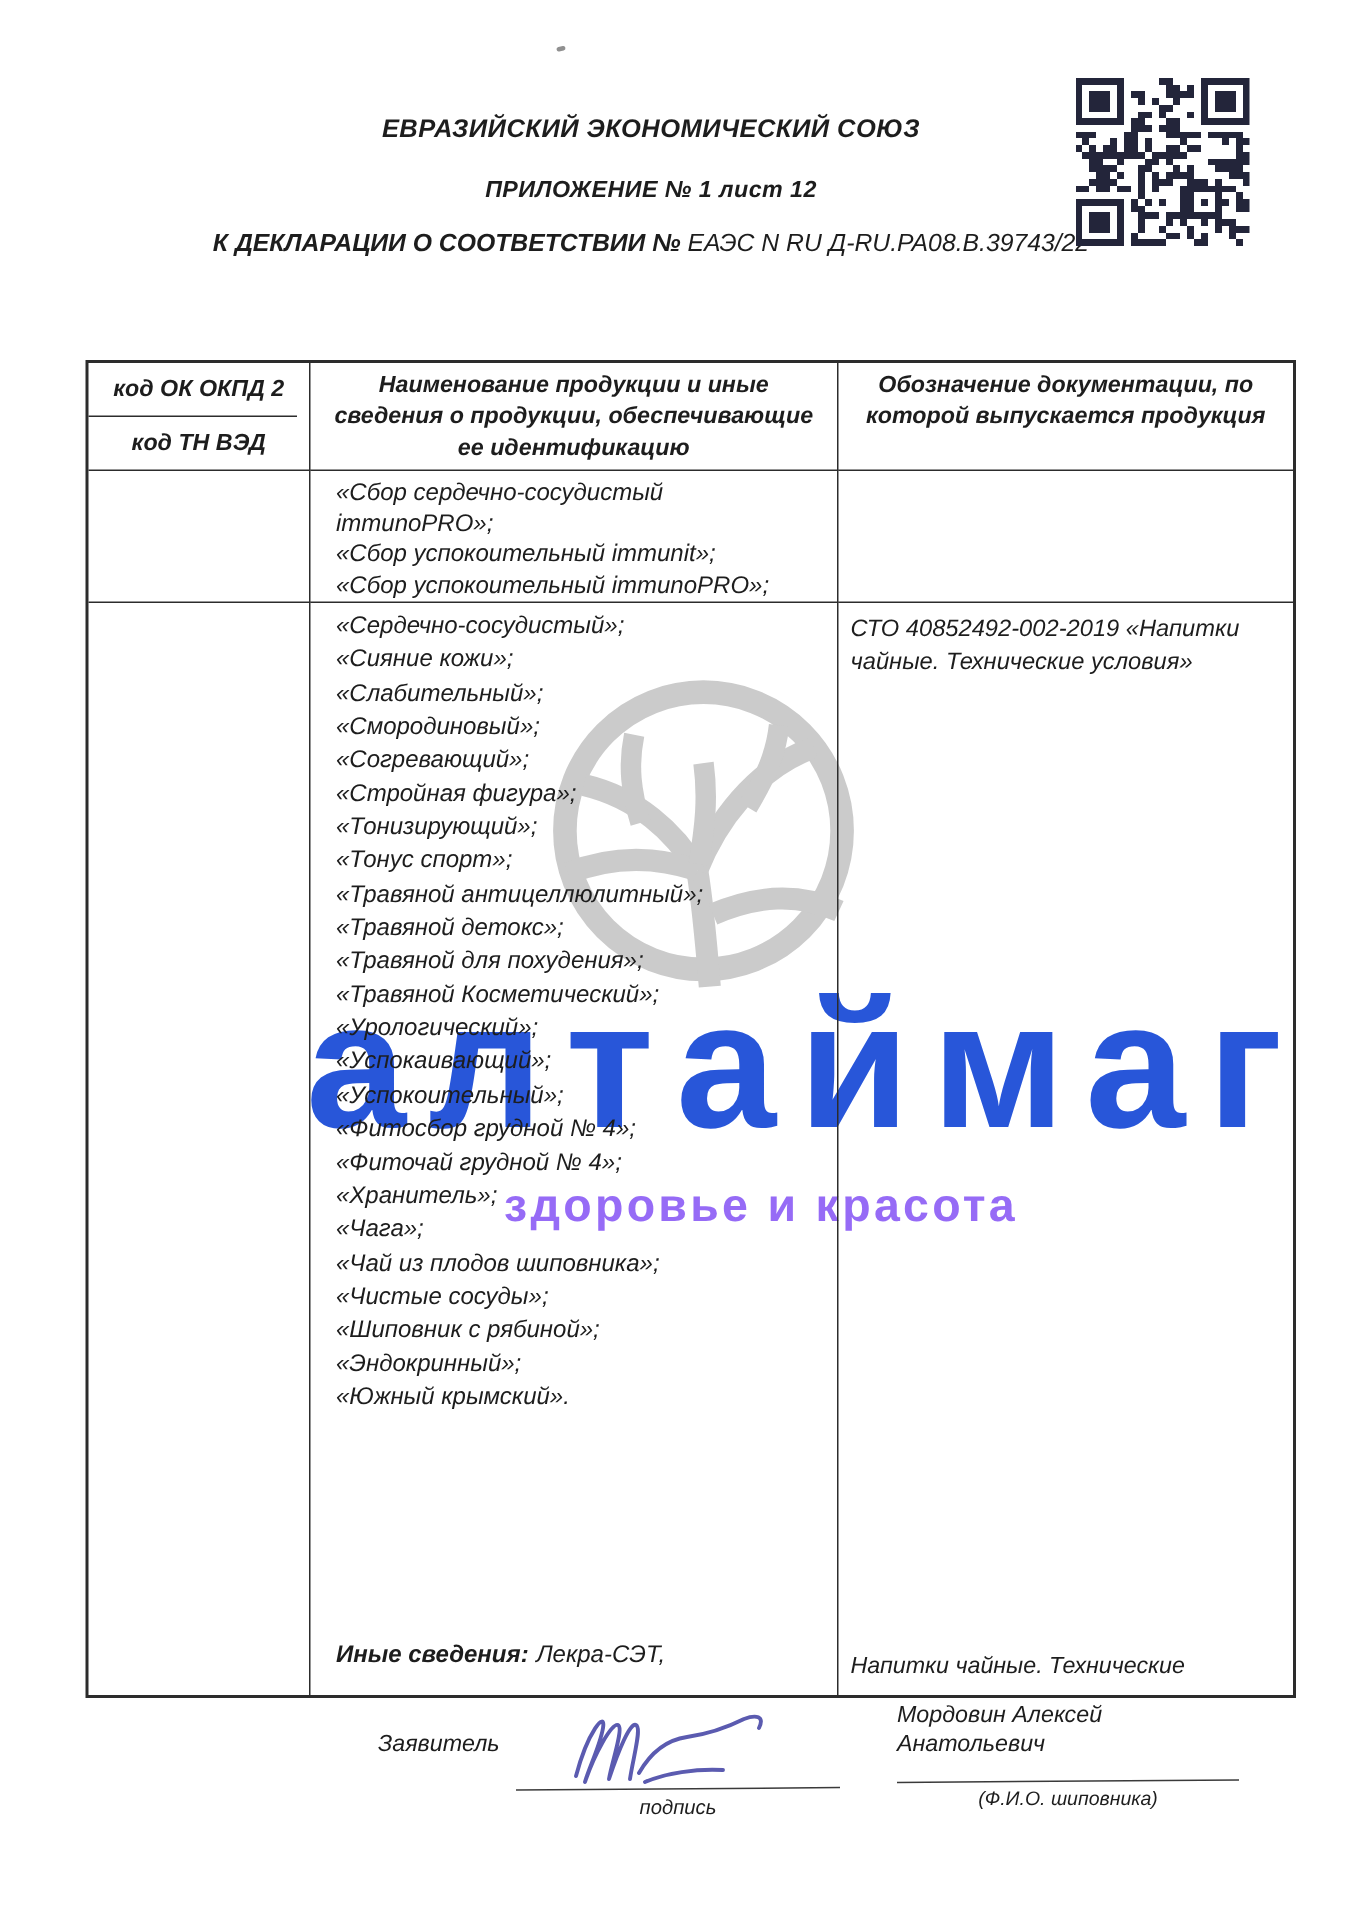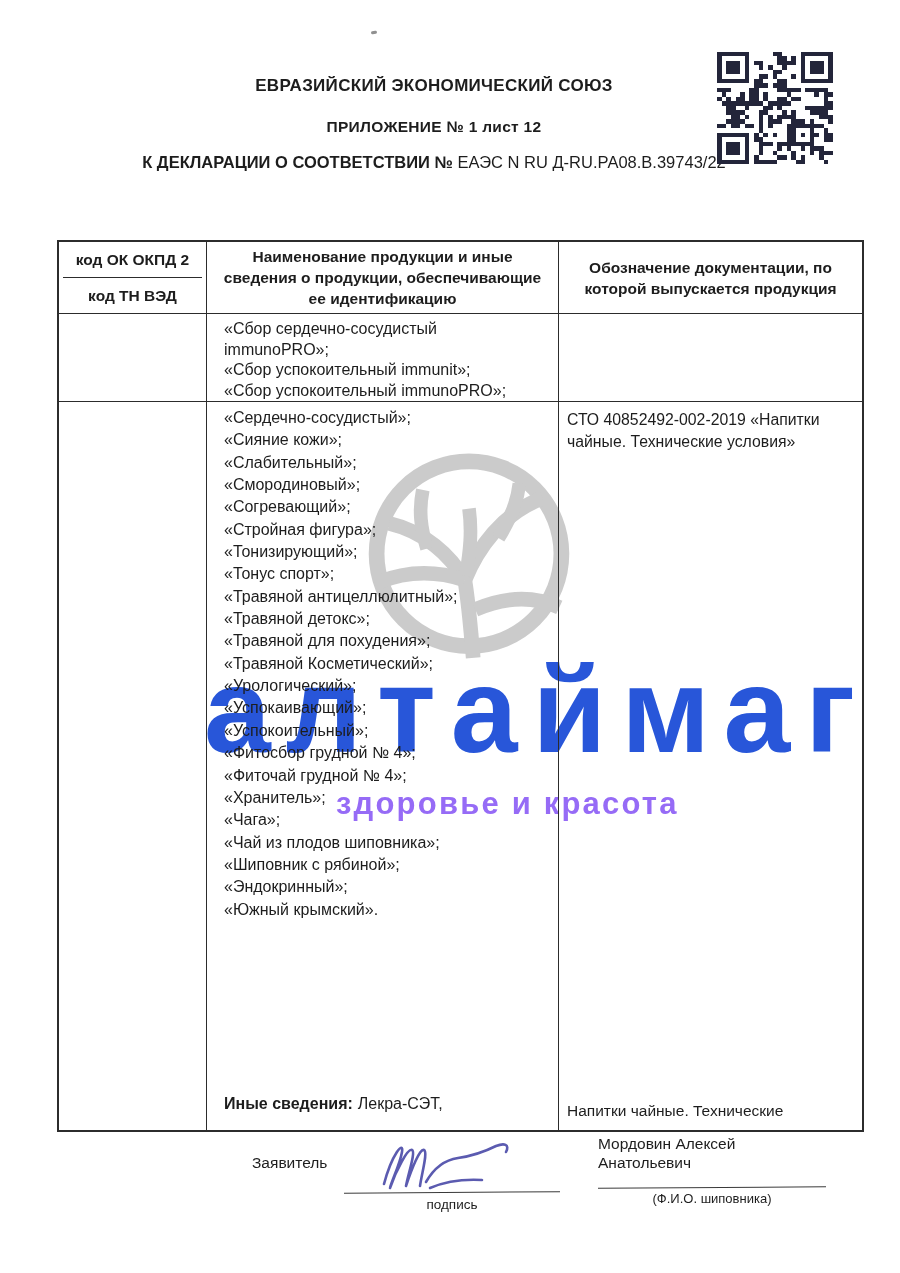--- a/index.html
+++ b/index.html
@@ -17,30 +17,30 @@
   .speck{position:absolute;left:371px;top:31px;width:6px;height:3px;background:#909090;border-radius:2px;transform:rotate(-12deg);}
   
   .qr{position:absolute;left:717px;top:52px;width:116px;height:112px;}
   
   .watermark{position:absolute;inset:0;z-index:0;pointer-events:none;}
   .wm-logo{position:absolute;left:364px;top:450px;width:210px;height:214px;color:#c7c7c7;opacity:.92;}
   .wm-logo path,.wm-logo circle{stroke:currentColor;fill:none;}
   .wm-brand{position:absolute;left:204px;top:650px;font-size:120px;font-weight:bold;letter-spacing:15px;line-height:1;white-space:nowrap;opacity:.95;}
   .wm-tagline{position:absolute;left:336px;top:786px;font-size:31px;letter-spacing:2.2px;white-space:nowrap;font-weight:bold;opacity:.9;}
   
-  .content{position:absolute;inset:0;z-index:1;}
+  .content{position:absolute;inset:0;z-index:1;font-style:italic;}
   .doc-table{
     position:absolute;left:57px;top:240px;width:803px;height:888px;
     display:grid;grid-template-columns:148px 352px 1fr;grid-template-rows:72px 88px 1fr;
     border:2px solid #2c2c2c;background:transparent;font-size:16px;
   }
   .cell{border-right:1.6px solid #2c2c2c;border-bottom:1.6px solid #2c2c2c;background:transparent;min-width:0;}
   .cell.last-col{border-right:none;}
   .cell.last-row{border-bottom:none;}
-  .th{font-weight:bold;font-size:15.5px;display:flex;align-items:center;justify-content:center;text-align:center;line-height:21px;padding:4px 10px;}
+  .th{font-weight:bold;font-size:15.5px;display:flex;align-items:flex-start;justify-content:center;text-align:center;line-height:21px;padding:4px 10px;}
   .th-split{flex-direction:column;padding:0;}
   .th-split .half{flex:1;display:flex;align-items:center;justify-content:center;width:100%;}
   .th-split .divider{width:calc(100% - 8px);border-top:1.7px solid #2c2c2c;height:0;}
   .plist{padding:5px 6px 0 8px;line-height:22.35px;}
   .plist div{padding-left:9px;}
   .plist.tight{line-height:20.5px;padding-top:5px;}
   .big-cell{display:flex;flex-direction:column;}
   .other-info{margin:0 0 16px 17px;line-height:20px;}
   .other-info .lbl{font-weight:bold;}
   .other-info .val{margin-left:5px;}
@@ -342,20 +342,21 @@
           <div>«Травяной для похудения»;</div>
           <div>«Травяной Косметический»;</div>
           <div>«Урологический»;</div>
           <div>«Успокаивающий»;</div>
           <div>«Успокоительный»;</div>
           <div>«Фитосбор грудной № 4»;</div>
           <div>«Фиточай грудной № 4»;</div>
           <div>«Хранитель»;</div>
           <div>«Чага»;</div>
           <div>«Чай из плодов шиповника»;</div>
+          <div>«Чистые сосуды»;</div>
           <div>«Шиповник с рябиной»;</div>
           <div>«Эндокринный»;</div>
           <div>«Южный крымский».</div>
         </div>
       <div class="spacer"></div>
       <div class="other-info"><span class="lbl">Иные сведения:</span><span class="val">Лекра-СЭТ,</span></div>
     </div>
     <div class="cell last-col last-row big-cell">
       <div class="doc-ref">СТО 40852492-002-2019 «Напитки чайные. Технические условия»</div>
       <div class="spacer"></div>

